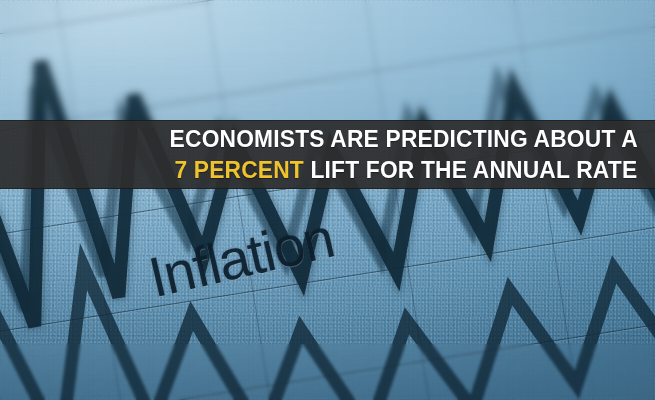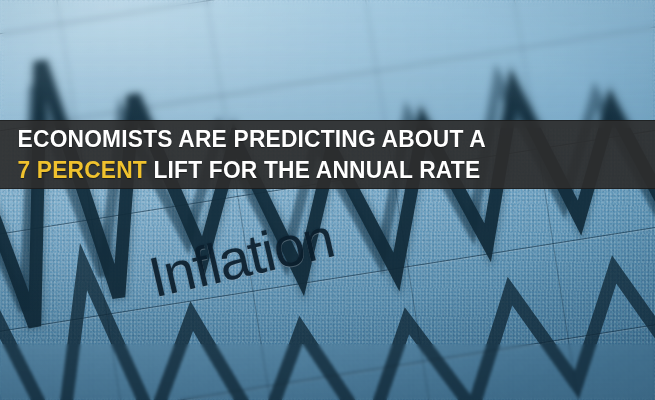--- a/index.html
+++ b/index.html
@@ -123,21 +123,21 @@
 
   
   .headline-band{
     position:absolute;
     left:0;right:0;
     top:120px;
     height:69px;
     background:rgba(45,45,45,.93);
     display:flex;
     flex-direction:column;
-    align-items:flex-start;
+    align-items:flex-end;
     justify-content:center;
     gap:1px;
     box-shadow:0 0 0 0 rgba(0,0,0,0);
   }
   .headline-line{
     font-family:"Liberation Sans", sans-serif;
     font-weight:700;
     font-size:24.5px;
     line-height:30px;
     letter-spacing:.2px;

